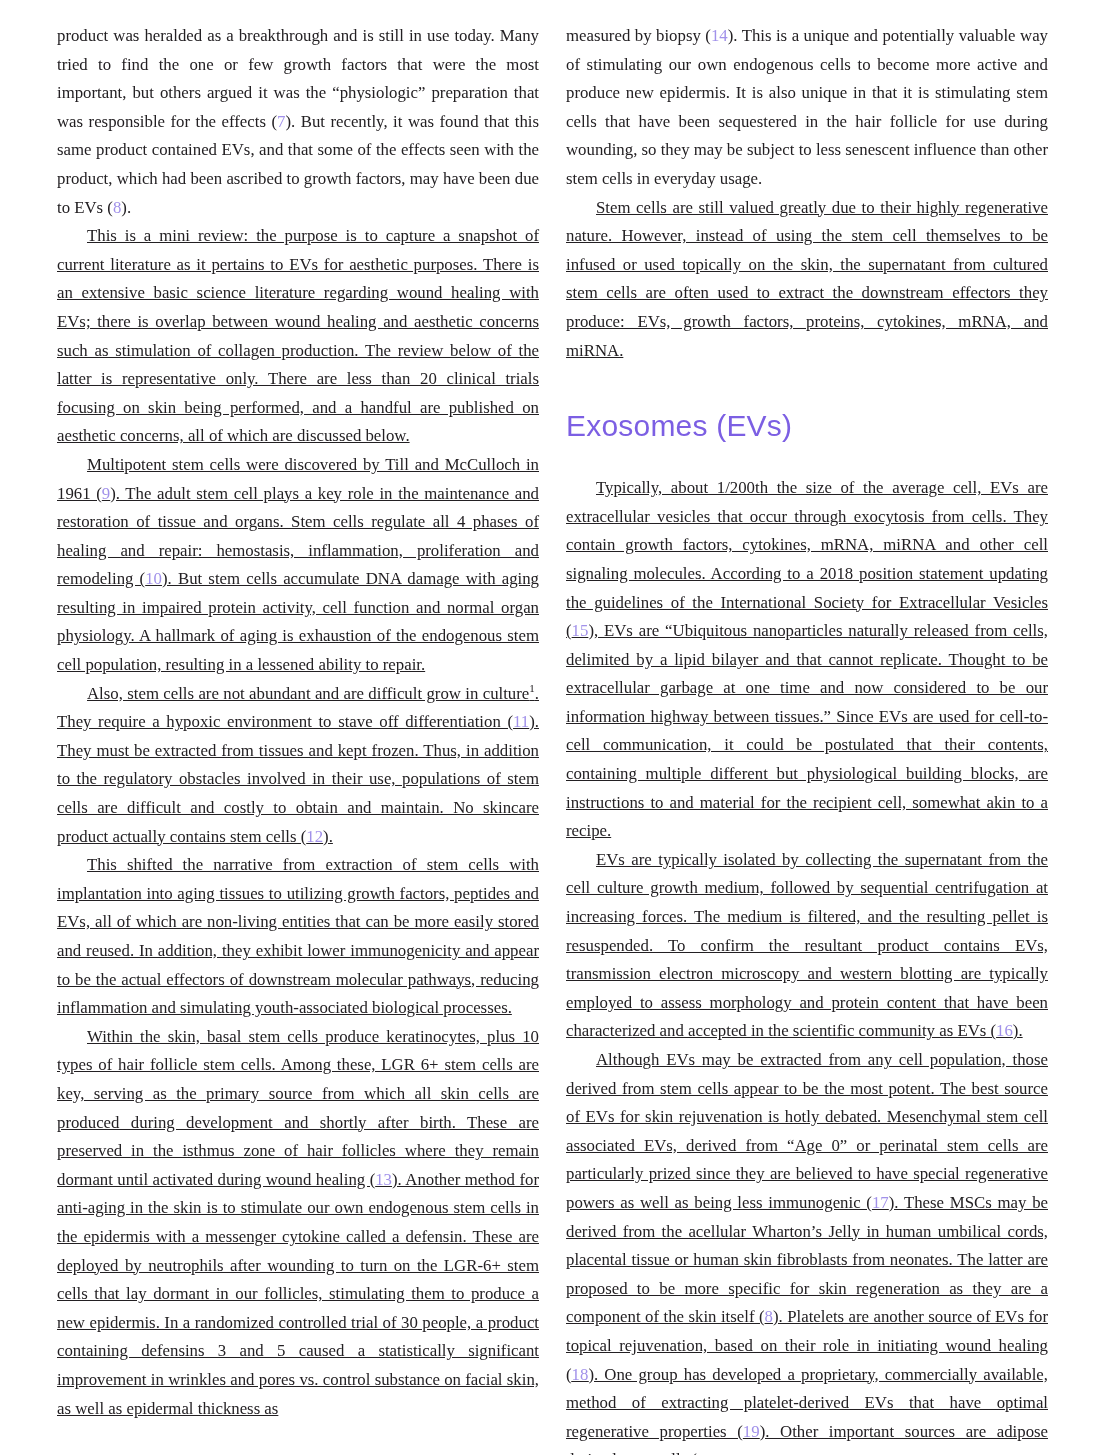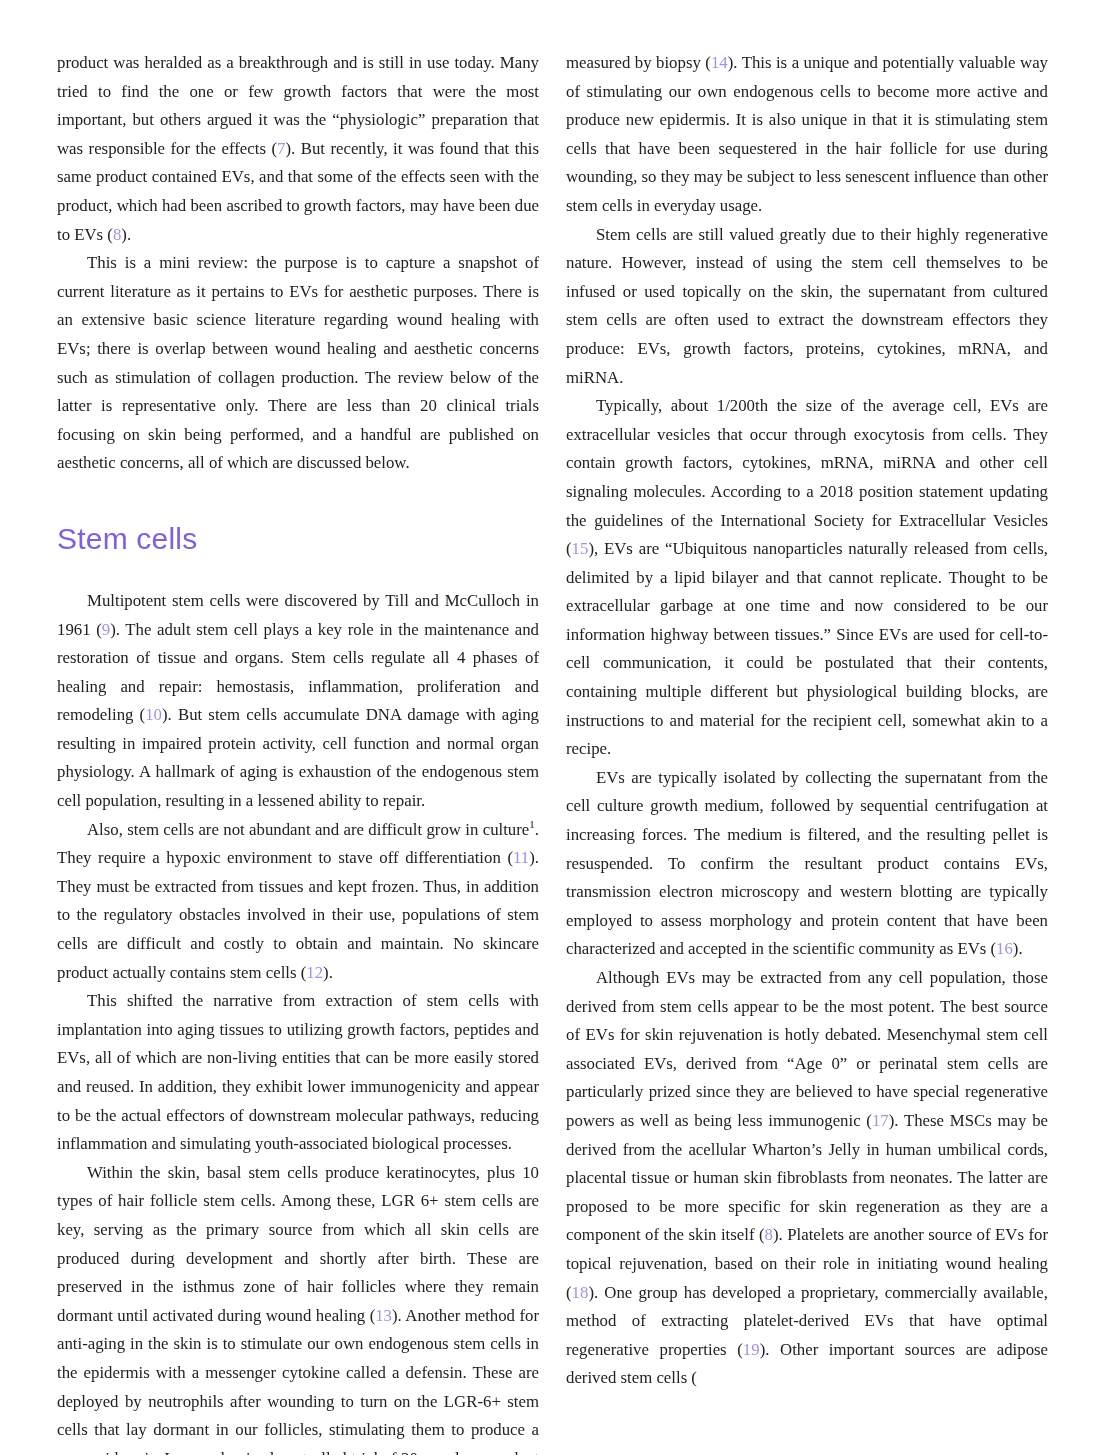--- a/index.html
+++ b/index.html
@@ -7,41 +7,42 @@
     padding: 0;
     background: #ffffff;
     width: 1100px;
     height: 1455px;
     overflow: hidden;
   }
   .page {
     box-sizing: border-box;
     width: 1100px;
     height: 1455px;
-    padding: 49px 52px 0 57px;
+    padding: 22px 52px 0 57px;
     display: flex;
     gap: 27px;
     font-family: "Liberation Serif", serif;
     color: var(--body-color, #232023);
   }
   .column {
     width: 484px;
     height: 1421px;
     display: flex;
     flex-direction: column;
   }
   .body-para {
     margin: 0;
     font-size: 16.8px;
     line-height: 28.6px;
     text-align: justify;
     color: var(--body-color, #232023);
   }
   .body-para.indent {
     text-indent: 30px;
+    text-decoration: underline;
   }
   .section-heading {
     font-family: "Liberation Sans", sans-serif;
     font-weight: 400;
     font-size: 30px;
     letter-spacing: 0.2px;
     color: var(--heading-color, #7c5fe3);
     margin: 44px 0 32px 0;
     line-height: 1.1;
   }
@@ -56,33 +57,33 @@
 </style>
 </head>
 <body>
 
 <div class="page">
 
   <div class="column">
     <p class="body-para"><span class="seg-plain">product was heralded as a breakthrough and is still in use today. Many tried to find the one or few growth factors that were the most important, but others argued it was the “physiologic” preparation that was responsible for the effects (</span><span class="seg-ref">7</span><span class="seg-plain">). But recently, it was found that this same product contained EVs, and that some of the effects seen with the product, which had been ascribed to growth factors, may have been due to EVs (</span><span class="seg-ref">8</span><span class="seg-plain">).</span></p>
     <p class="body-para indent"><span class="seg-plain">This is a mini review: the purpose is to capture a snapshot of current literature as it pertains to EVs for aesthetic purposes. There is an extensive basic science literature regarding wound healing with EVs; there is overlap between wound healing and aesthetic concerns such as stimulation of collagen production. The review below of the latter is representative only. There are less than 20 clinical trials focusing on skin being performed, and a handful are published on aesthetic concerns, all of which are discussed below.</span></p>
 
-    <h2 class="section-heading">Stem cells</h2>
 
     <p class="body-para indent"><span class="seg-plain">Multipotent stem cells were discovered by Till and McCulloch in 1961 (</span><span class="seg-ref">9</span><span class="seg-plain">). The adult stem cell plays a key role in the maintenance and restoration of tissue and organs. Stem cells regulate all 4 phases of healing and repair: hemostasis, inflammation, proliferation and remodeling (</span><span class="seg-ref">10</span><span class="seg-plain">). But stem cells accumulate DNA damage with aging resulting in impaired protein activity, cell function and normal organ physiology. A hallmark of aging is exhaustion of the endogenous stem cell population, resulting in a lessened ability to repair.</span></p>
     <p class="body-para indent"><span class="seg-plain">Also, stem cells are not abundant and are difficult grow in culture</span><sup class="seg-sup">1</sup><span class="seg-plain">. They require a hypoxic environment to stave off differentiation (</span><span class="seg-ref">11</span><span class="seg-plain">). They must be extracted from tissues and kept frozen. Thus, in addition to the regulatory obstacles involved in their use, populations of stem cells are difficult and costly to obtain and maintain. No skincare product actually contains stem cells (</span><span class="seg-ref">12</span><span class="seg-plain">).</span></p>
     <p class="body-para indent"><span class="seg-plain">This shifted the narrative from extraction of stem cells with implantation into aging tissues to utilizing growth factors, peptides and EVs, all of which are non-living entities that can be more easily stored and reused. In addition, they exhibit lower immunogenicity and appear to be the actual effectors of downstream molecular pathways, reducing inflammation and simulating youth-associated biological processes.</span></p>
     <p class="body-para indent"><span class="seg-plain">Within the skin, basal stem cells produce keratinocytes, plus 10 types of hair follicle stem cells. Among these, LGR 6+ stem cells are key, serving as the primary source from which all skin cells are produced during development and shortly after birth. These are preserved in the isthmus zone of hair follicles where they remain dormant until activated during wound healing (</span><span class="seg-ref">13</span><span class="seg-plain">). Another method for anti-aging in the skin is to stimulate our own endogenous stem cells in the epidermis with a messenger cytokine called a defensin. These are deployed by neutrophils after wounding to turn on the LGR-6+ stem cells that lay dormant in our follicles, stimulating them to produce a new epidermis. In a randomized controlled trial of 30 people, a product containing defensins 3 and 5 caused a statistically significant improvement in wrinkles and pores vs. control substance on facial skin, as well as epidermal thickness as</span></p>
 
   </div>
 
   <div class="column">
     <p class="body-para"><span class="seg-plain">measured by biopsy (</span><span class="seg-ref">14</span><span class="seg-plain">). This is a unique and potentially valuable way of stimulating our own endogenous cells to become more active and produce new epidermis. It is also unique in that it is stimulating stem cells that have been sequestered in the hair follicle for use during wounding, so they may be subject to less senescent influence than other stem cells in everyday usage.</span></p>
     <p class="body-para indent"><span class="seg-plain">Stem cells are still valued greatly due to their highly regenerative nature. However, instead of using the stem cell themselves to be infused or used topically on the skin, the supernatant from cultured stem cells are often used to extract the downstream effectors they produce: EVs, growth factors, proteins, cytokines, mRNA, and miRNA.</span></p>
 
+    <h2 class="section-heading">Exosomes (EVs)</h2>
 
     <p class="body-para indent"><span class="seg-plain">Typically, about 1/200th the size of the average cell, EVs are extracellular vesicles that occur through exocytosis from cells. They contain growth factors, cytokines, mRNA, miRNA and other cell signaling molecules. According to a 2018 position statement updating the guidelines of the International Society for Extracellular Vesicles (</span><span class="seg-ref">15</span><span class="seg-plain">), EVs are “Ubiquitous nanoparticles naturally released from cells, delimited by a lipid bilayer and that cannot replicate. Thought to be extracellular garbage at one time and now considered to be our information highway between tissues.” Since EVs are used for cell-to-cell communication, it could be postulated that their contents, containing multiple different but physiological building blocks, are instructions to and material for the recipient cell, somewhat akin to a recipe.</span></p>
     <p class="body-para indent"><span class="seg-plain">EVs are typically isolated by collecting the supernatant from the cell culture growth medium, followed by sequential centrifugation at increasing forces. The medium is filtered, and the resulting pellet is resuspended. To confirm the resultant product contains EVs, transmission electron microscopy and western blotting are typically employed to assess morphology and protein content that have been characterized and accepted in the scientific community as EVs (</span><span class="seg-ref">16</span><span class="seg-plain">).</span></p>
     <p class="body-para indent"><span class="seg-plain">Although EVs may be extracted from any cell population, those derived from stem cells appear to be the most potent. The best source of EVs for skin rejuvenation is hotly debated. Mesenchymal stem cell associated EVs, derived from “Age 0” or perinatal stem cells are particularly prized since they are believed to have special regenerative powers as well as being less immunogenic (</span><span class="seg-ref">17</span><span class="seg-plain">). These MSCs may be derived from the acellular Wharton’s Jelly in human umbilical cords, placental tissue or human skin fibroblasts from neonates. The latter are proposed to be more specific for skin regeneration as they are a component of the skin itself (</span><span class="seg-ref">8</span><span class="seg-plain">). Platelets are another source of EVs for topical rejuvenation, based on their role in initiating wound healing (</span><span class="seg-ref">18</span><span class="seg-plain">). One group has developed a proprietary, commercially available, method of extracting platelet-derived EVs that have optimal regenerative properties (</span><span class="seg-ref">19</span><span class="seg-plain">). Other important sources are adipose derived stem cells (</span></p>
 
   </div>
 
 </div>
 
 </body></html>

